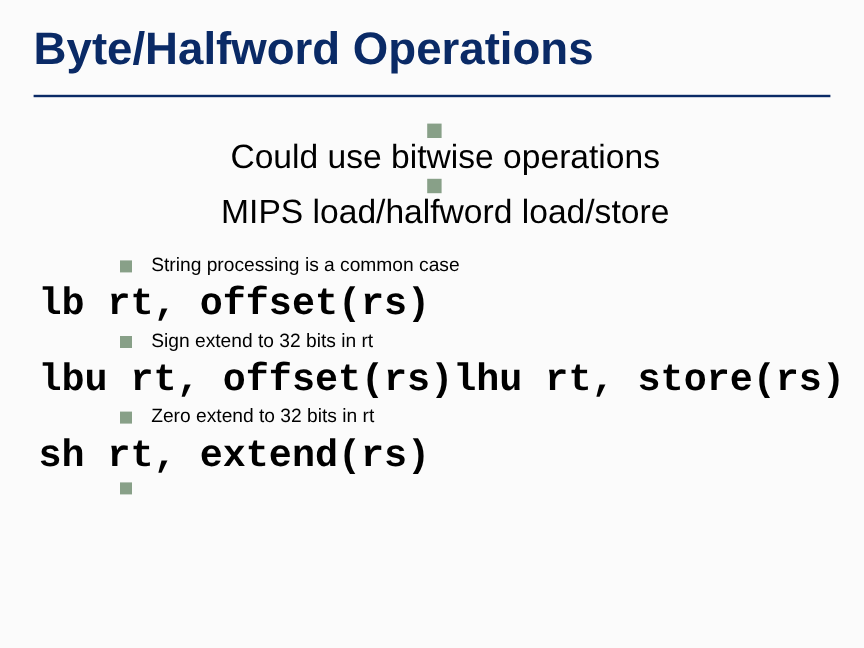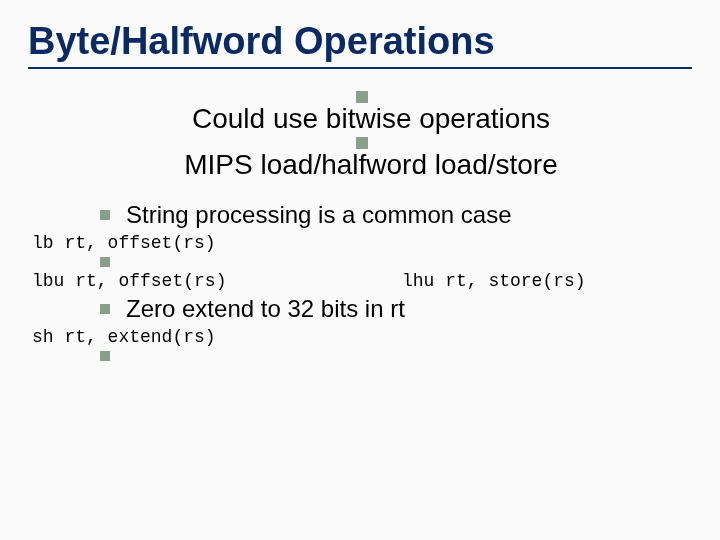--- a/index.html
+++ b/index.html
@@ -9,47 +9,47 @@
     background: #fbfbfb;
     font-family: Arial, Helvetica, sans-serif;
     color: #000;
     padding: 20px 28px 20px 28px;
     overflow: hidden;
   }
   .title {
     font-size: 38px;
     font-weight: bold;
     color: #0a2a66;
-    margin-bottom: 4px;
+    margin-bottom: 16px;
   }
   .underline {
     height: 2px;
     background: #0a2a66;
     margin-bottom: 22px;
     width: 100%;
   }
   .bullet-line {
     display: flex;
     align-items: center;
     margin-bottom: 2px;
   }
   .l1 { padding-left: 22px; font-size: 28px; flex-direction: column; }
-  .l2 { padding-left: 72px; font-size: 24px; text-align: right; }
+  .l2 { padding-left: 72px; font-size: 16px; text-align: right; }
   .sq {
     display: inline-block;
     background: #88a088;
     flex-shrink: 0;
   }
   .sq1 { width: 12px; height: 12px; margin-right: 18px; }
   .sq2 { width: 10px; height: 10px; margin-right: 16px; }
   .gap-top { margin-top: 20px; }
   .code-row {
     font-family: "Courier New", Courier, monospace;
-    font-size: 18px;
-    font-weight: normal;
+    font-size: 32px;
+    font-weight: bold;
     display: flex;
     padding-left: 4px;
     margin: 4px 0 4px 0;
     white-space: pre;
   }
   .code-left { width: 370px; }
 </style>
 </head>
 <body>
 
@@ -69,20 +69,21 @@
   <span class="sq sq2"></span>
   <span>String processing is a common case</span>
 </div>
 
 <div class="code-row">
   <span class="code-left">lb rt, offset(rs)</span>
 </div>
 
 <div class="bullet-line l2">
   <span class="sq sq2"></span>
+  <span>Sign extend to 32 bits in rt</span>
 </div>
 
 <div class="code-row">
   <span class="code-left">lbu rt, offset(rs)</span>
   <span>lhu rt, store(rs)</span>
 </div>
 
 <div class="bullet-line l2">
   <span class="sq sq2"></span>
   <span>Zero extend to 32 bits in rt</span>

